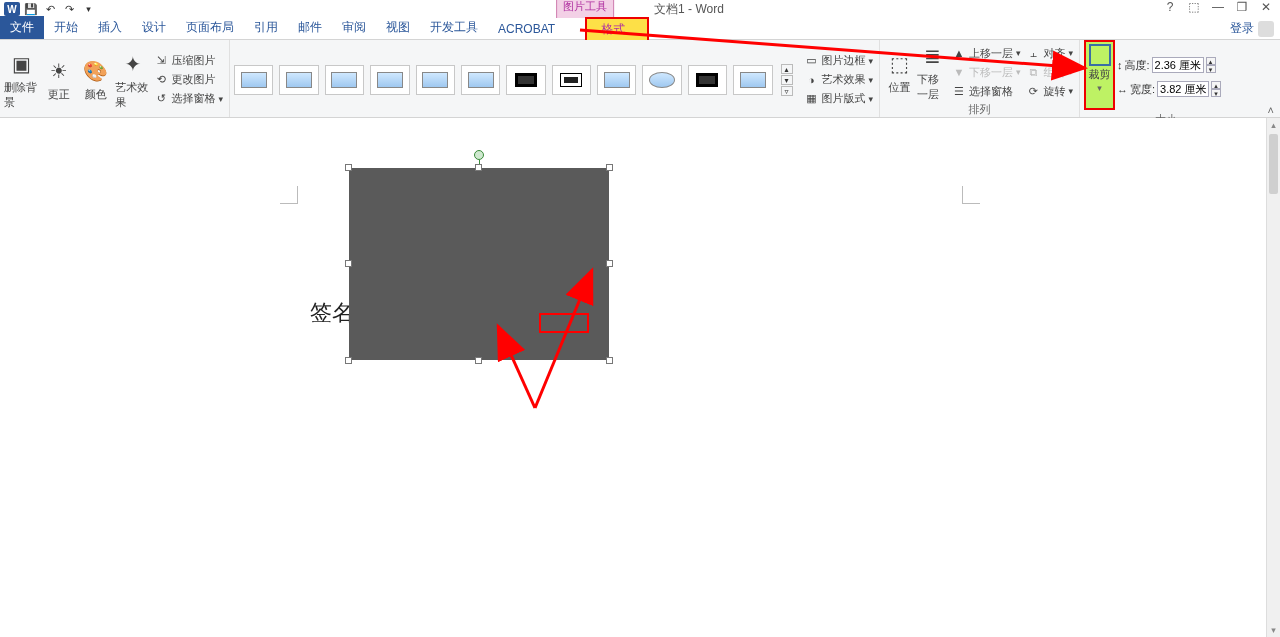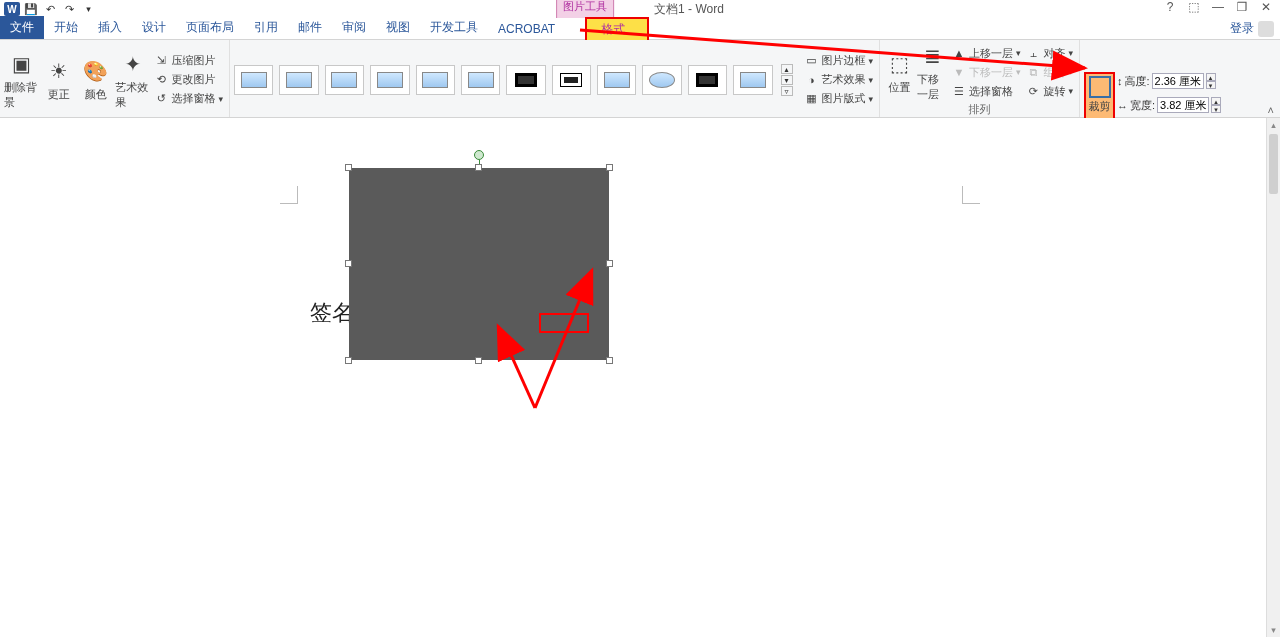--- a/index.html
+++ b/index.html
@@ -31,21 +31,21 @@
   .bigbtn { width:38px; display:flex; flex-direction:column; align-items:center; gap:2px; font-size:11px; color:#444;}
   .bigbtn .bicon { width:28px;height:28px; display:flex;align-items:center;justify-content:center; font-size:20px;}
   .smallcol { display:flex; flex-direction:column; gap:2px; justify-content:center;}
   .smallrow { display:flex; align-items:center; gap:3px; font-size:11px; color:#444; white-space:nowrap; padding:1px 2px;}
   .smallrow .sicon { width:14px;height:14px; font-size:11px; display:flex;align-items:center;justify-content:center;}
   .stylebox { width:40px;height:30px; background:#fff; border:1px solid #c8c8c8; display:flex;align-items:center;justify-content:center; }
   .stylebox .inner { width:26px;height:16px; background:linear-gradient(#cfe8ff,#9fc8f0); border:1px solid #888;}
   .stylebox.dark .inner{ background:#333; border:3px solid #000; width:22px;height:14px;}
   .stylebox.dark2 .inner{ background:#222; border:3px solid #fff; box-shadow:0 0 0 1px #000; width:20px;height:12px;}
   .stylebox.oval .inner{ border-radius:50%; }
-  .cropbtn { width:31px; display:flex;flex-direction:column;align-items:center;gap:1px; font-size:11px; color:#444; background:#fdba74; border:2px solid #e00; padding:2px 1px 8px 1px; height:70px; justify-content:flex-start; position:relative;  top:-2px;margin-top:32px;}
+  .cropbtn { width:31px; display:flex;flex-direction:column;align-items:center;gap:1px; font-size:11px; color:#444; background:#bef264; border:2px solid #e00; padding:2px 1px 8px 1px; height:70px; justify-content:flex-start; position:relative;  top:-2px;}
   .cropbtn .ci{ width:22px;height:22px; border:2px solid #3a6ea5; position:relative;}
   .cropbtn .ci:before,.cropbtn .ci:after{content:"";position:absolute;background:#3a6ea5;}
   .cropbtn .dd{font-size:9px;color:#666;}
   .spin { display:flex; align-items:center; gap:2px; font-size:11px;}
   .spin input{ width:52px; height:16px; font-size:11px; border:1px solid #aab; padding:0 2px;}
   .spin .ud{ width:10px; display:flex;flex-direction:column; }
   .spin .ud span{ height:8px; font-size:7px; line-height:7px; border:1px solid #aab; background:#f5f5f5; text-align:center;}
   .ribbon-collapse{ position:absolute; right:6px; top:104px; font-size:11px; color:#666;}
 
   

